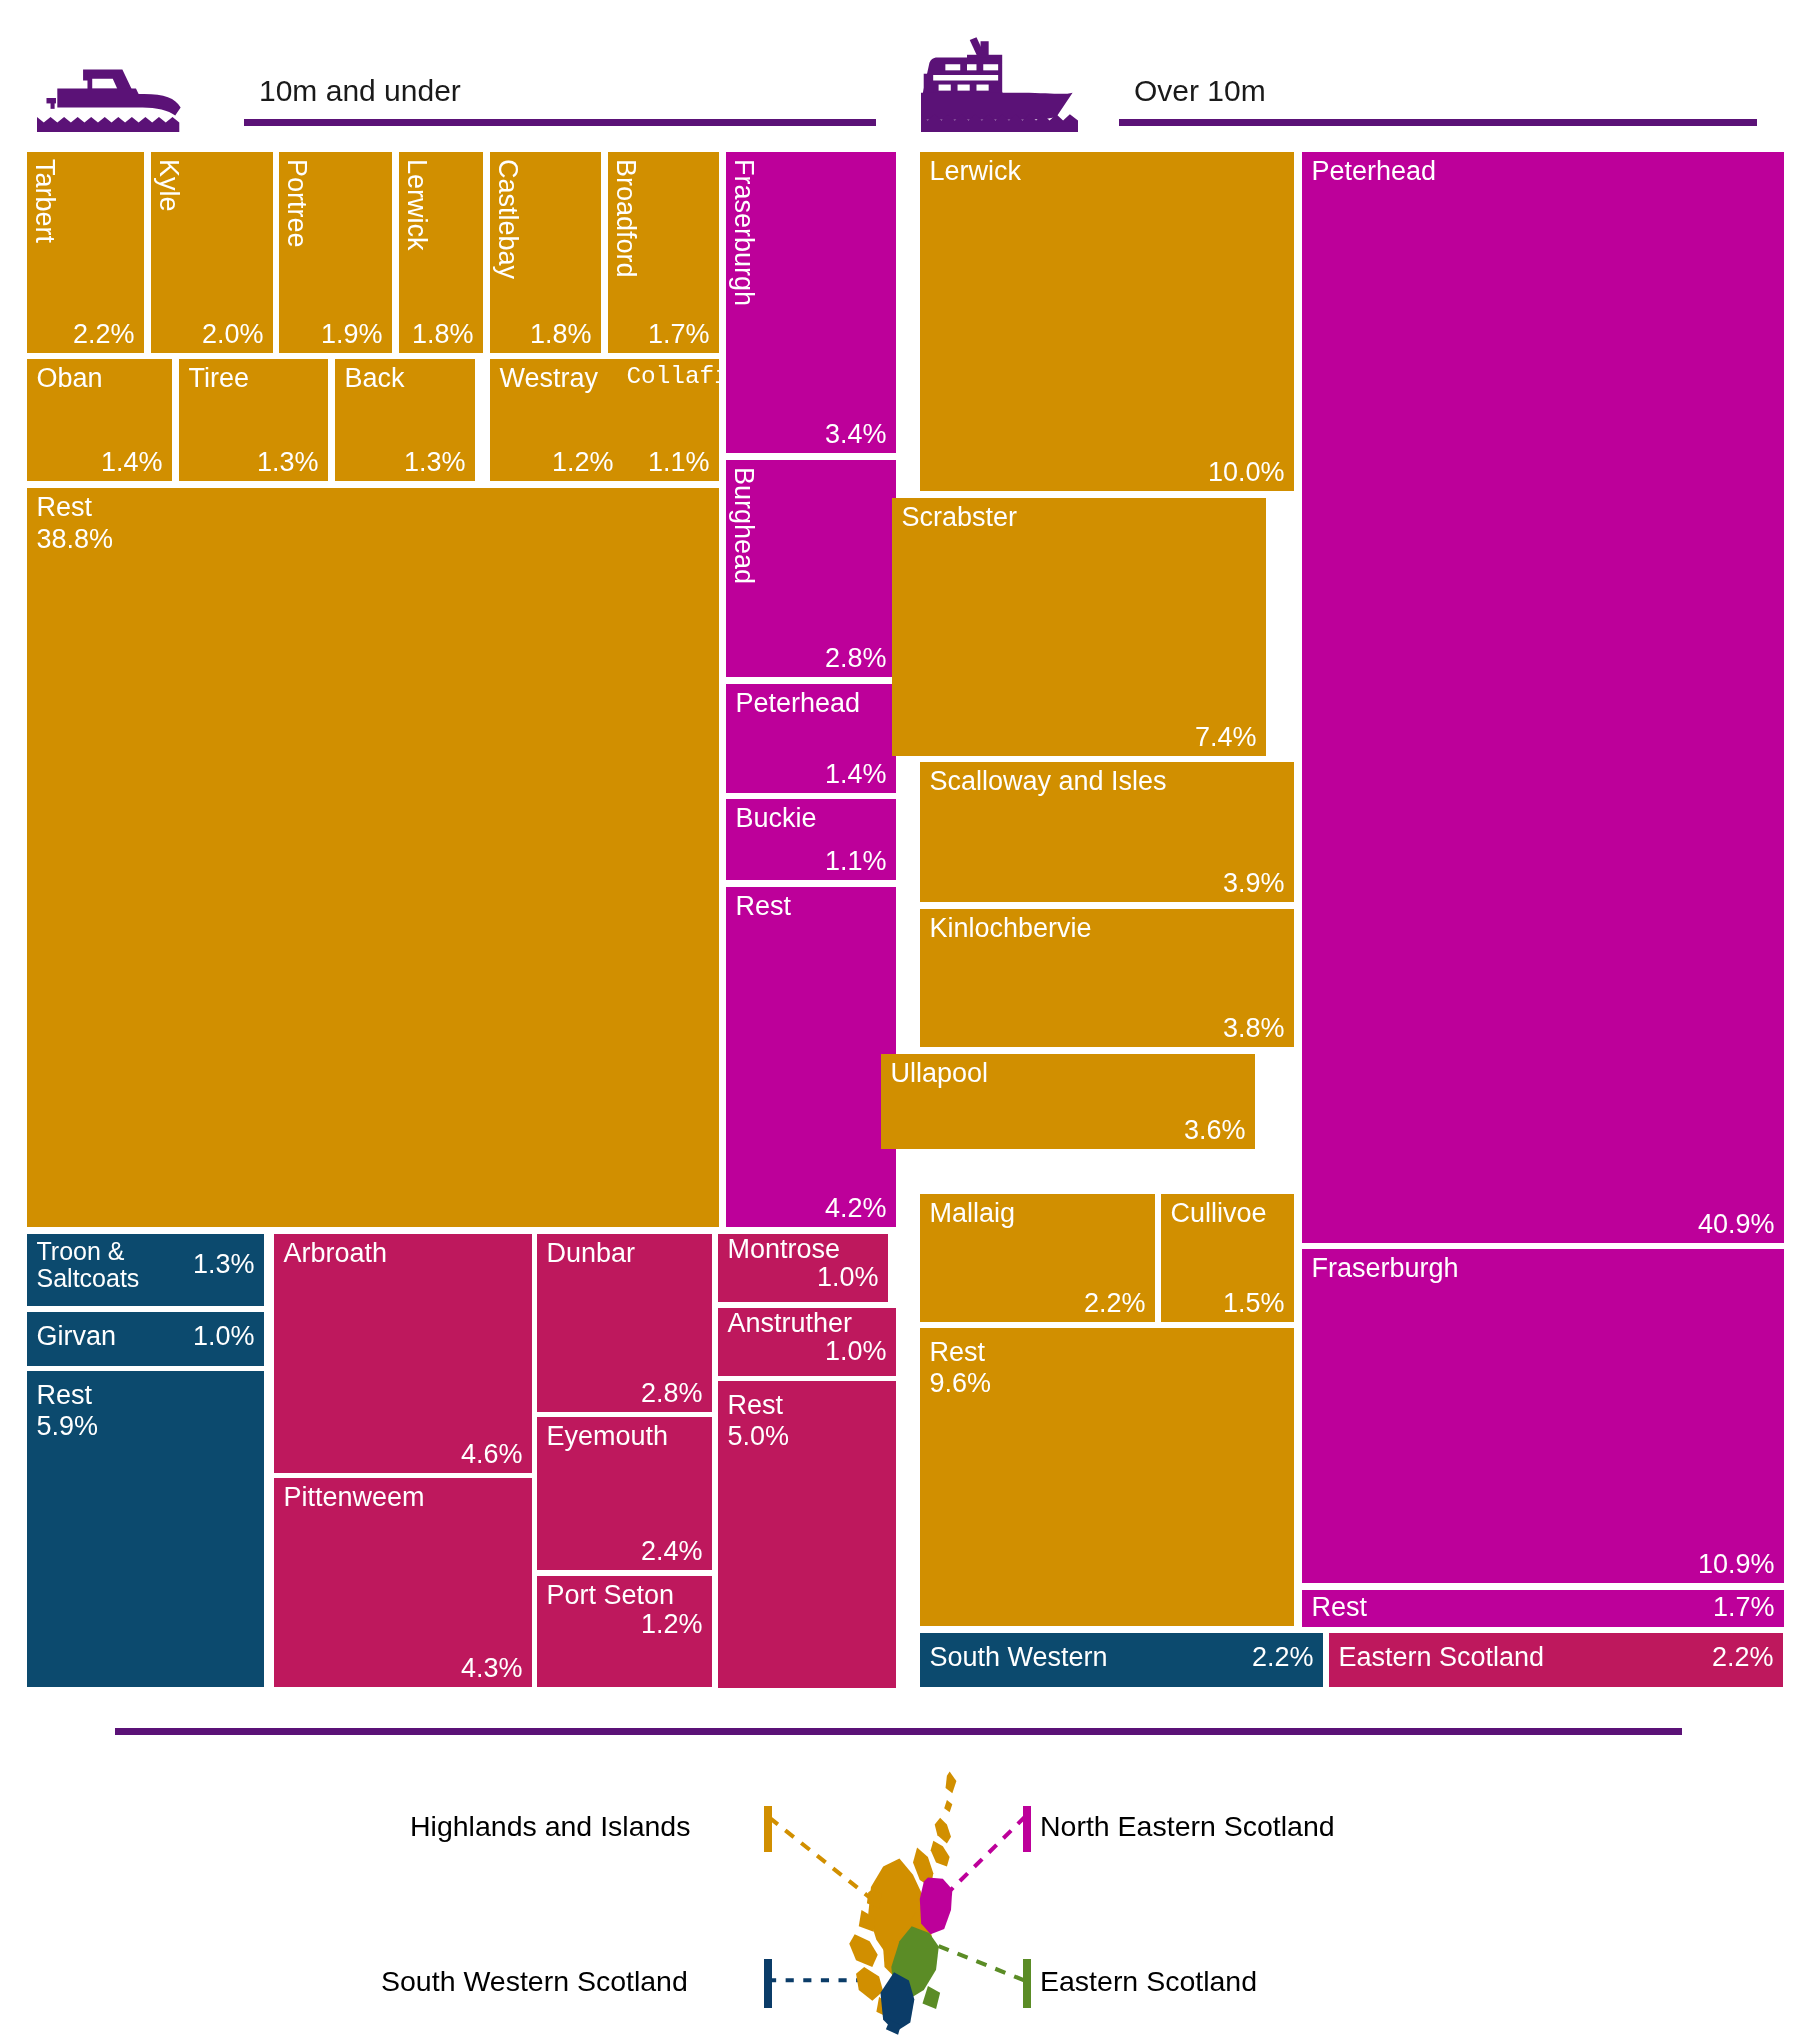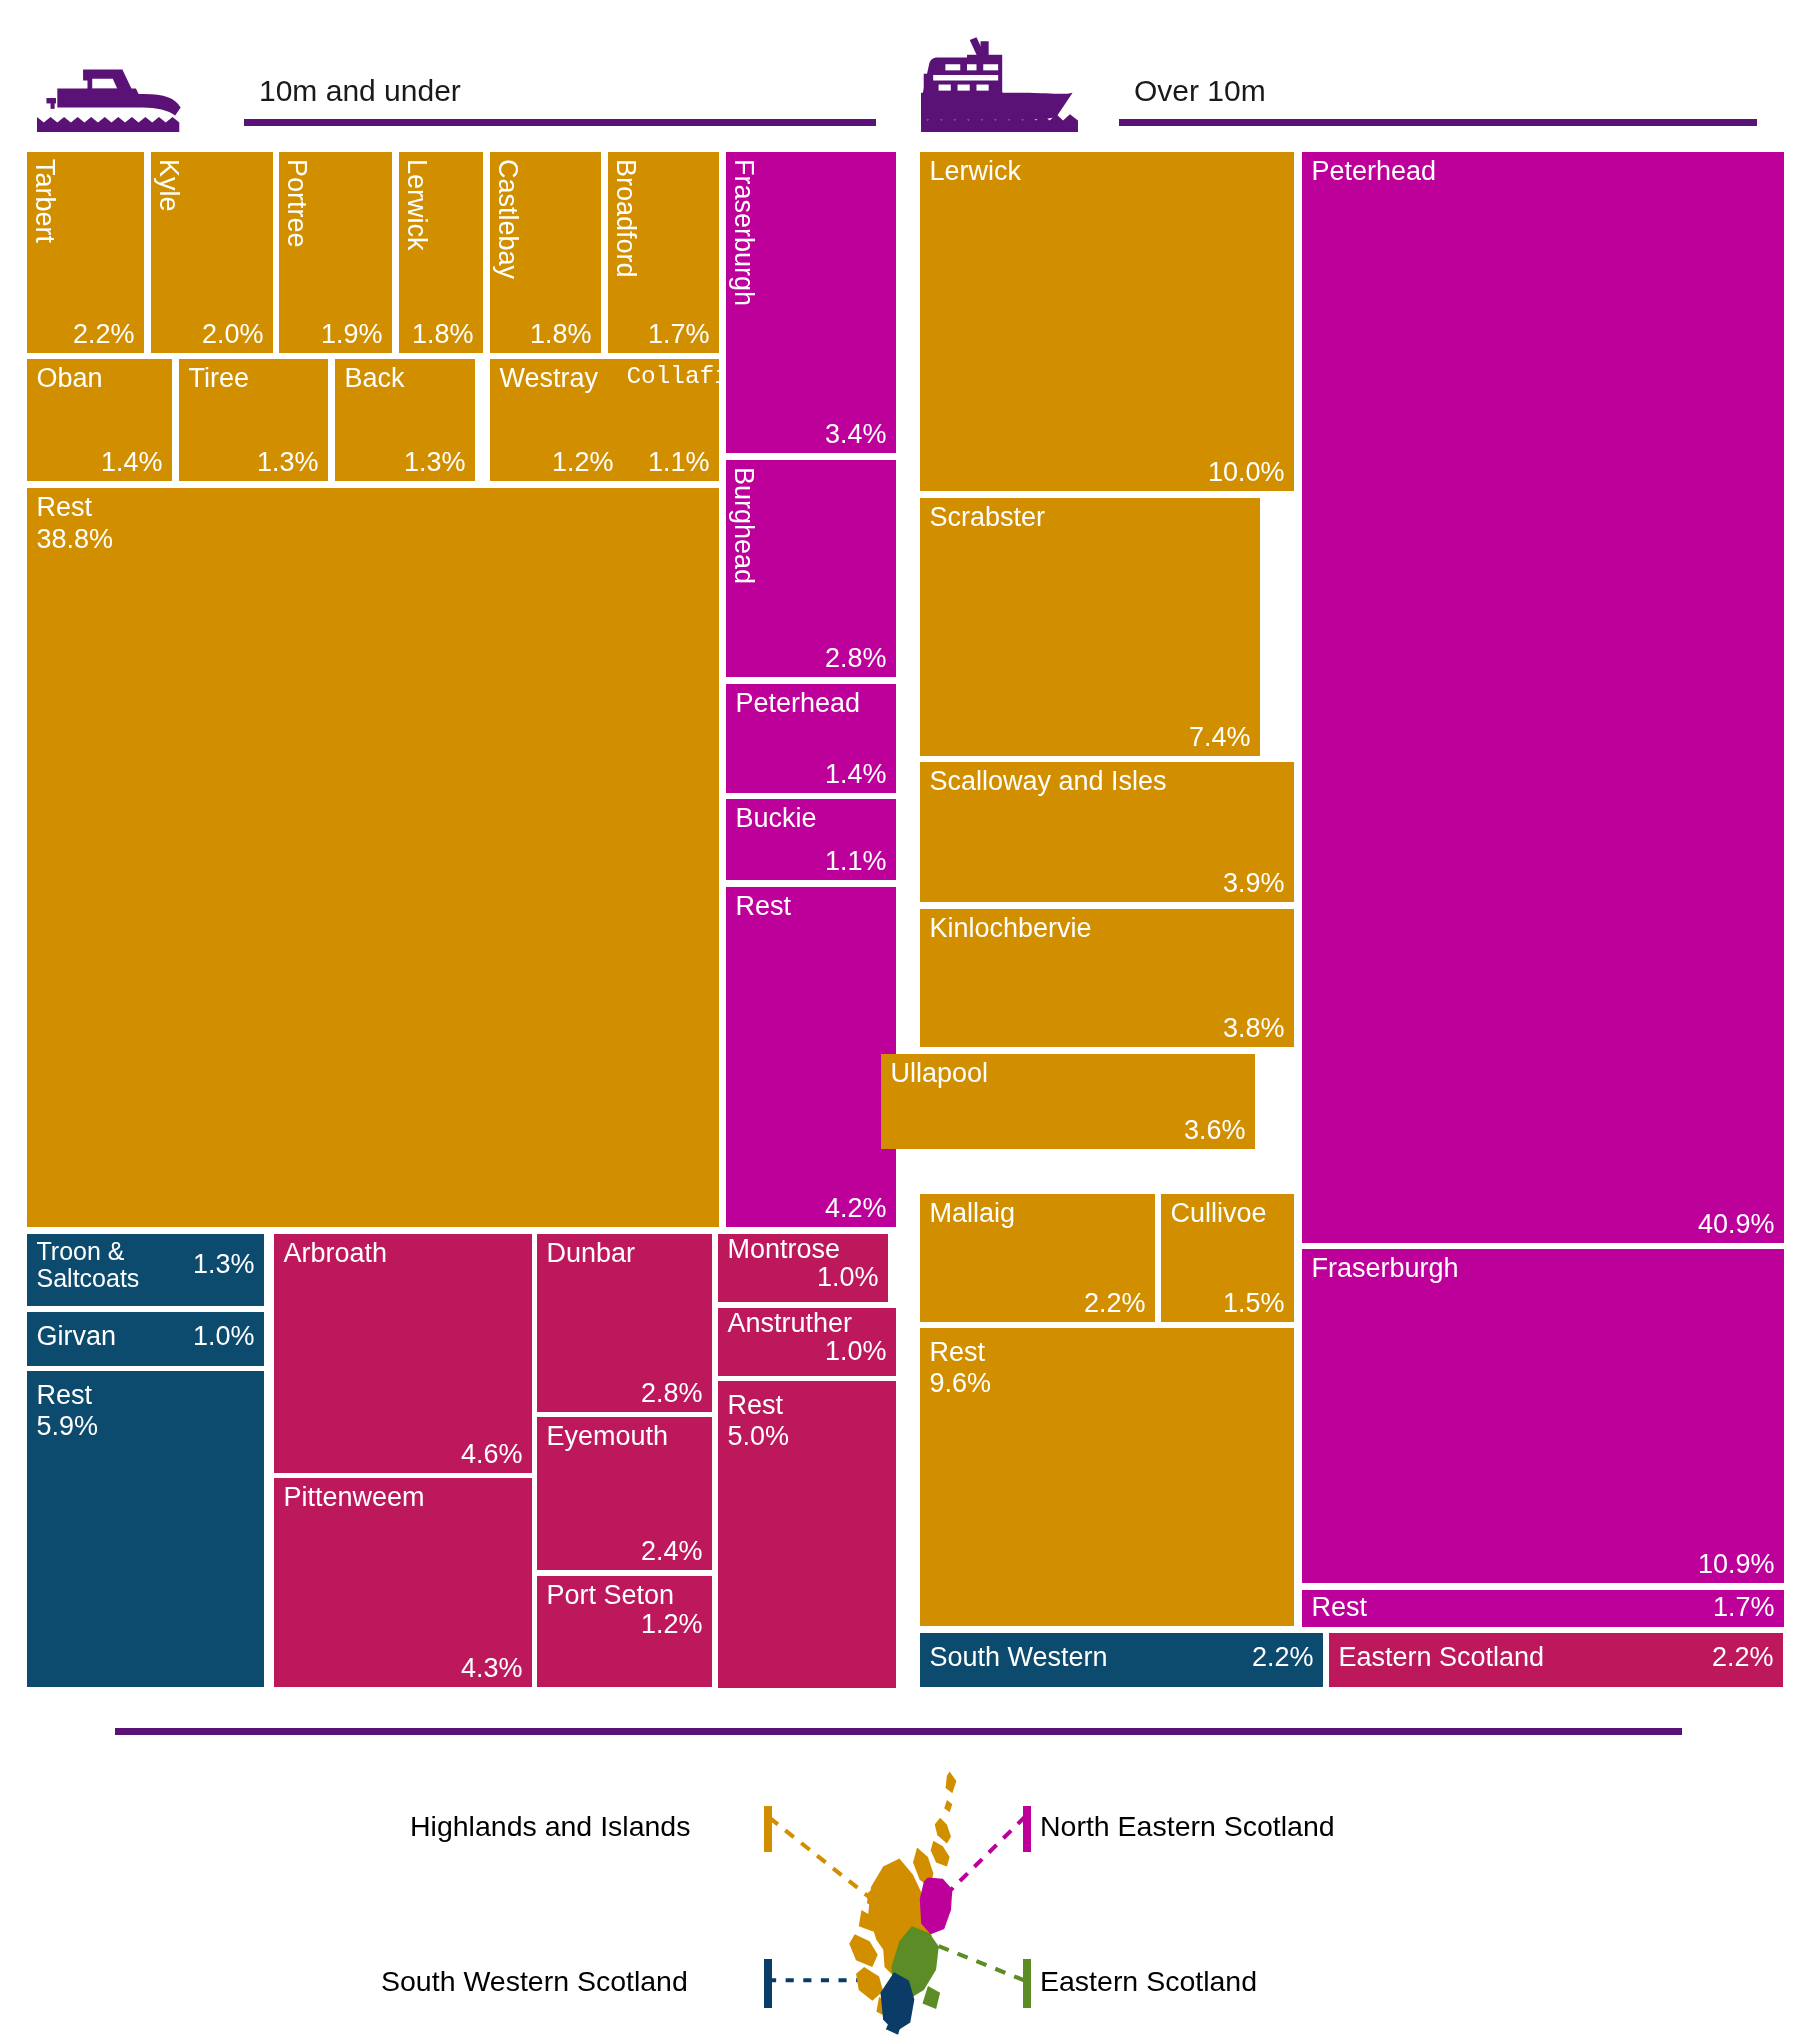--- a/index.html
+++ b/index.html
@@ -255,21 +255,21 @@
       <span class="pct" style="top:41px;">5.0%</span>
     </div>
   </div>
 
   <div>
 
     <div class="cell c-hi" style="left:920px; top:152px; width:374px; height:339px;">
       <span class="lbl">Lerwick</span>
       <span class="pct">10.0%</span>
     </div>
-    <div class="cell c-hi" style="left:920px; top:498px; width:340px; height:258px;text-decoration:underline;">
+    <div class="cell c-hi" style="left:892px; top:498px; width:374px; height:258px;text-decoration:underline;">
       <span class="lbl">Scrabster</span>
       <span class="pct">7.4%</span>
     </div>
     <div class="cell c-hi" style="left:920px; top:762px; width:374px; height:140px;">
       <span class="lbl">Scalloway and Isles</span>
       <span class="pct">3.9%</span>
     </div>
     <div class="cell c-hi" style="left:920px; top:909px; width:374px; height:138px;">
       <span class="lbl">Kinlochbervie</span>
       <span class="pct">3.8%</span>

